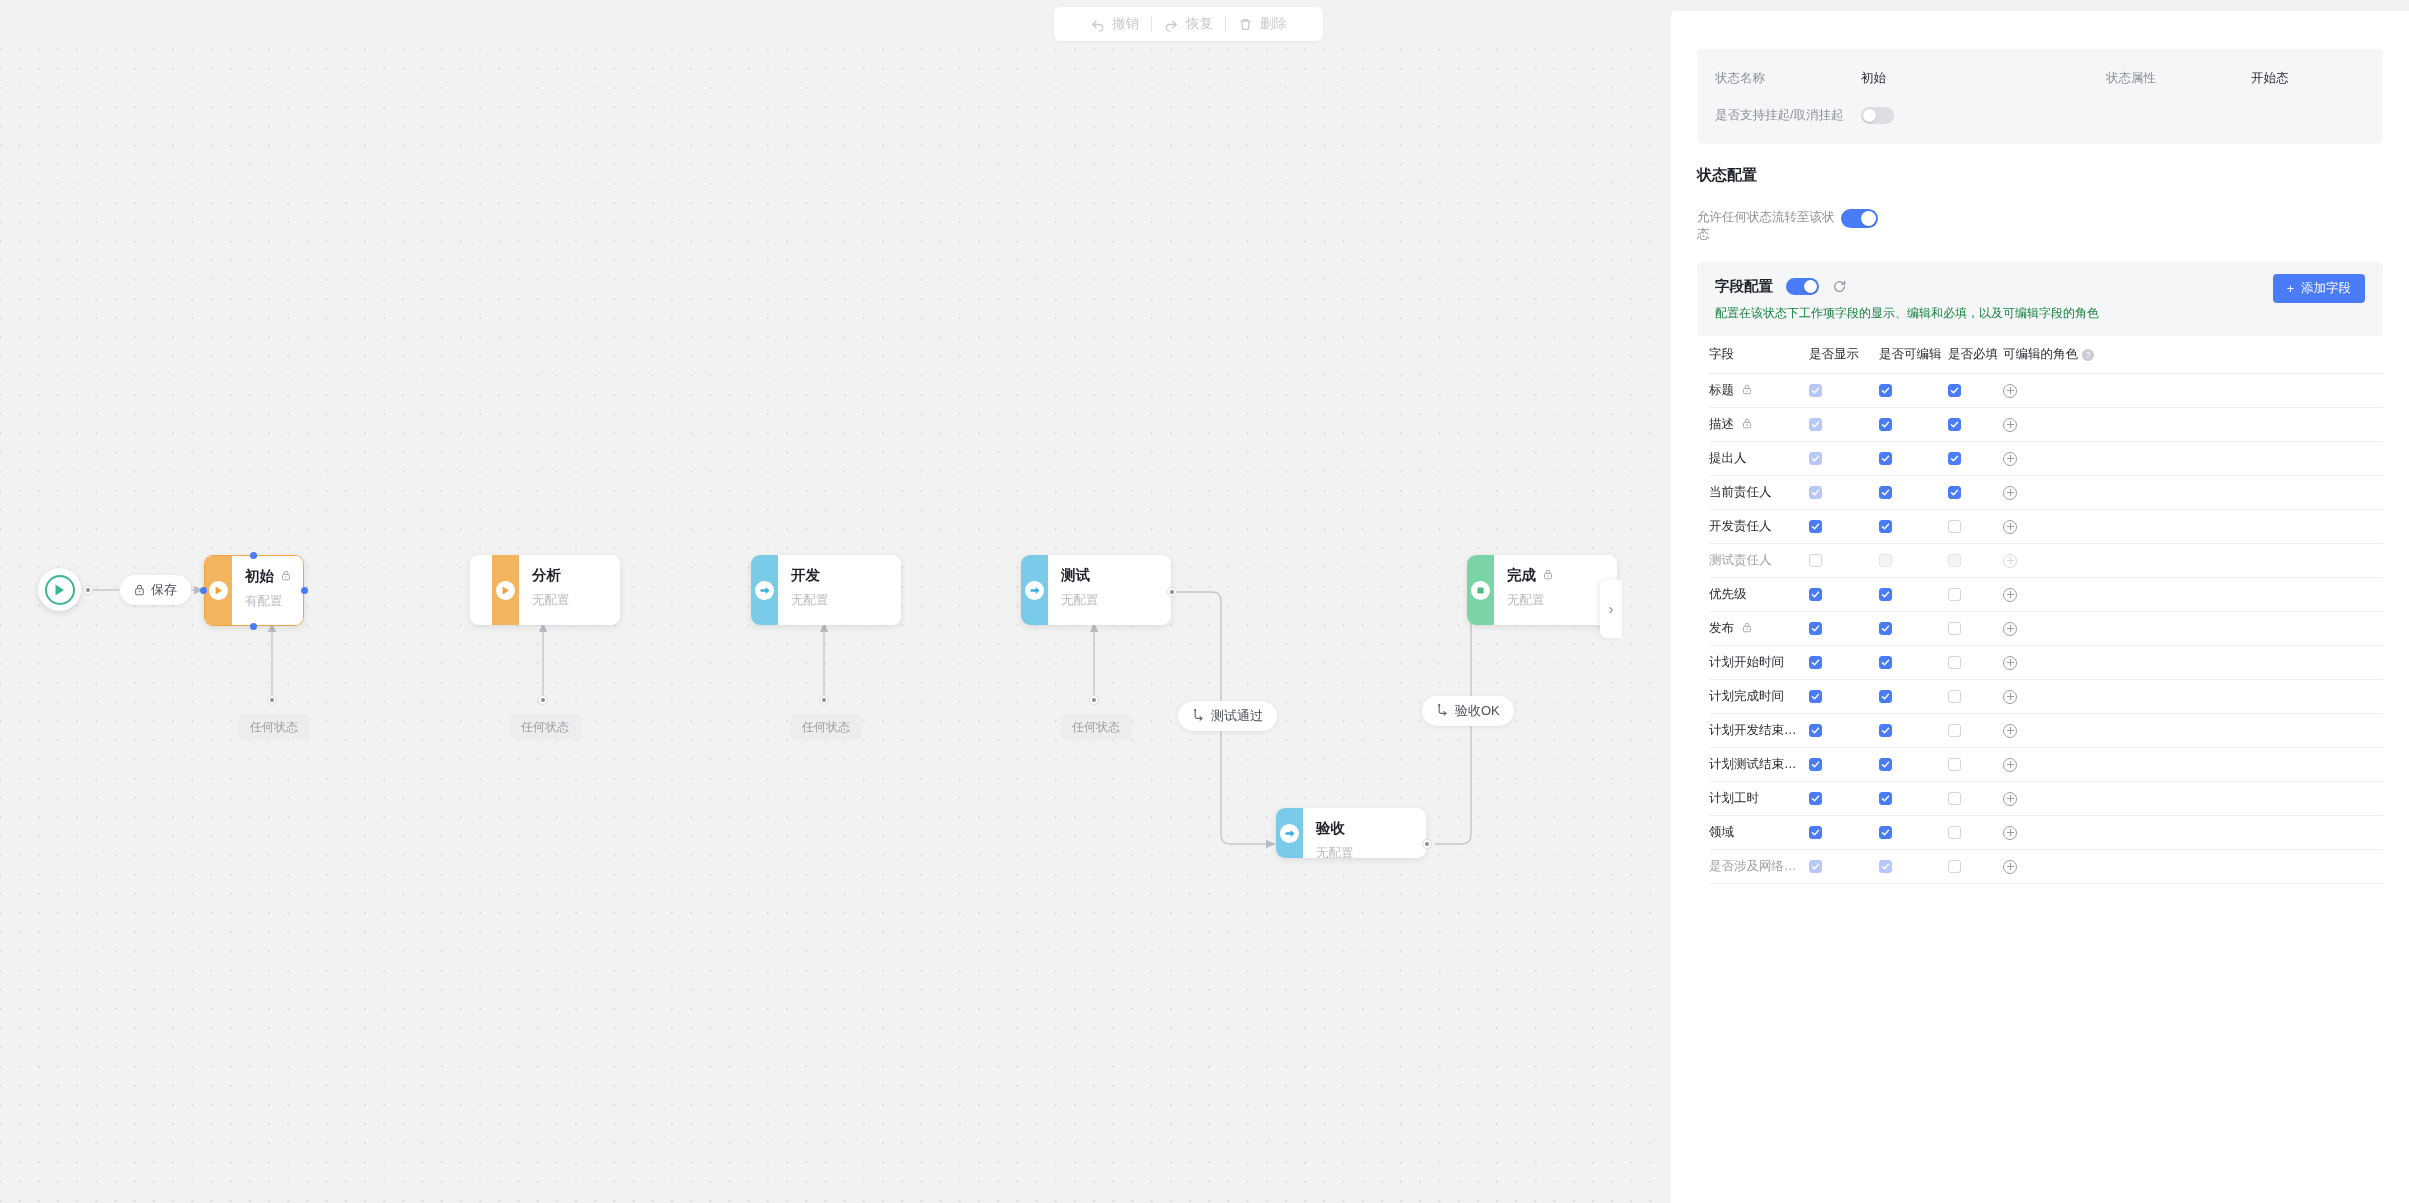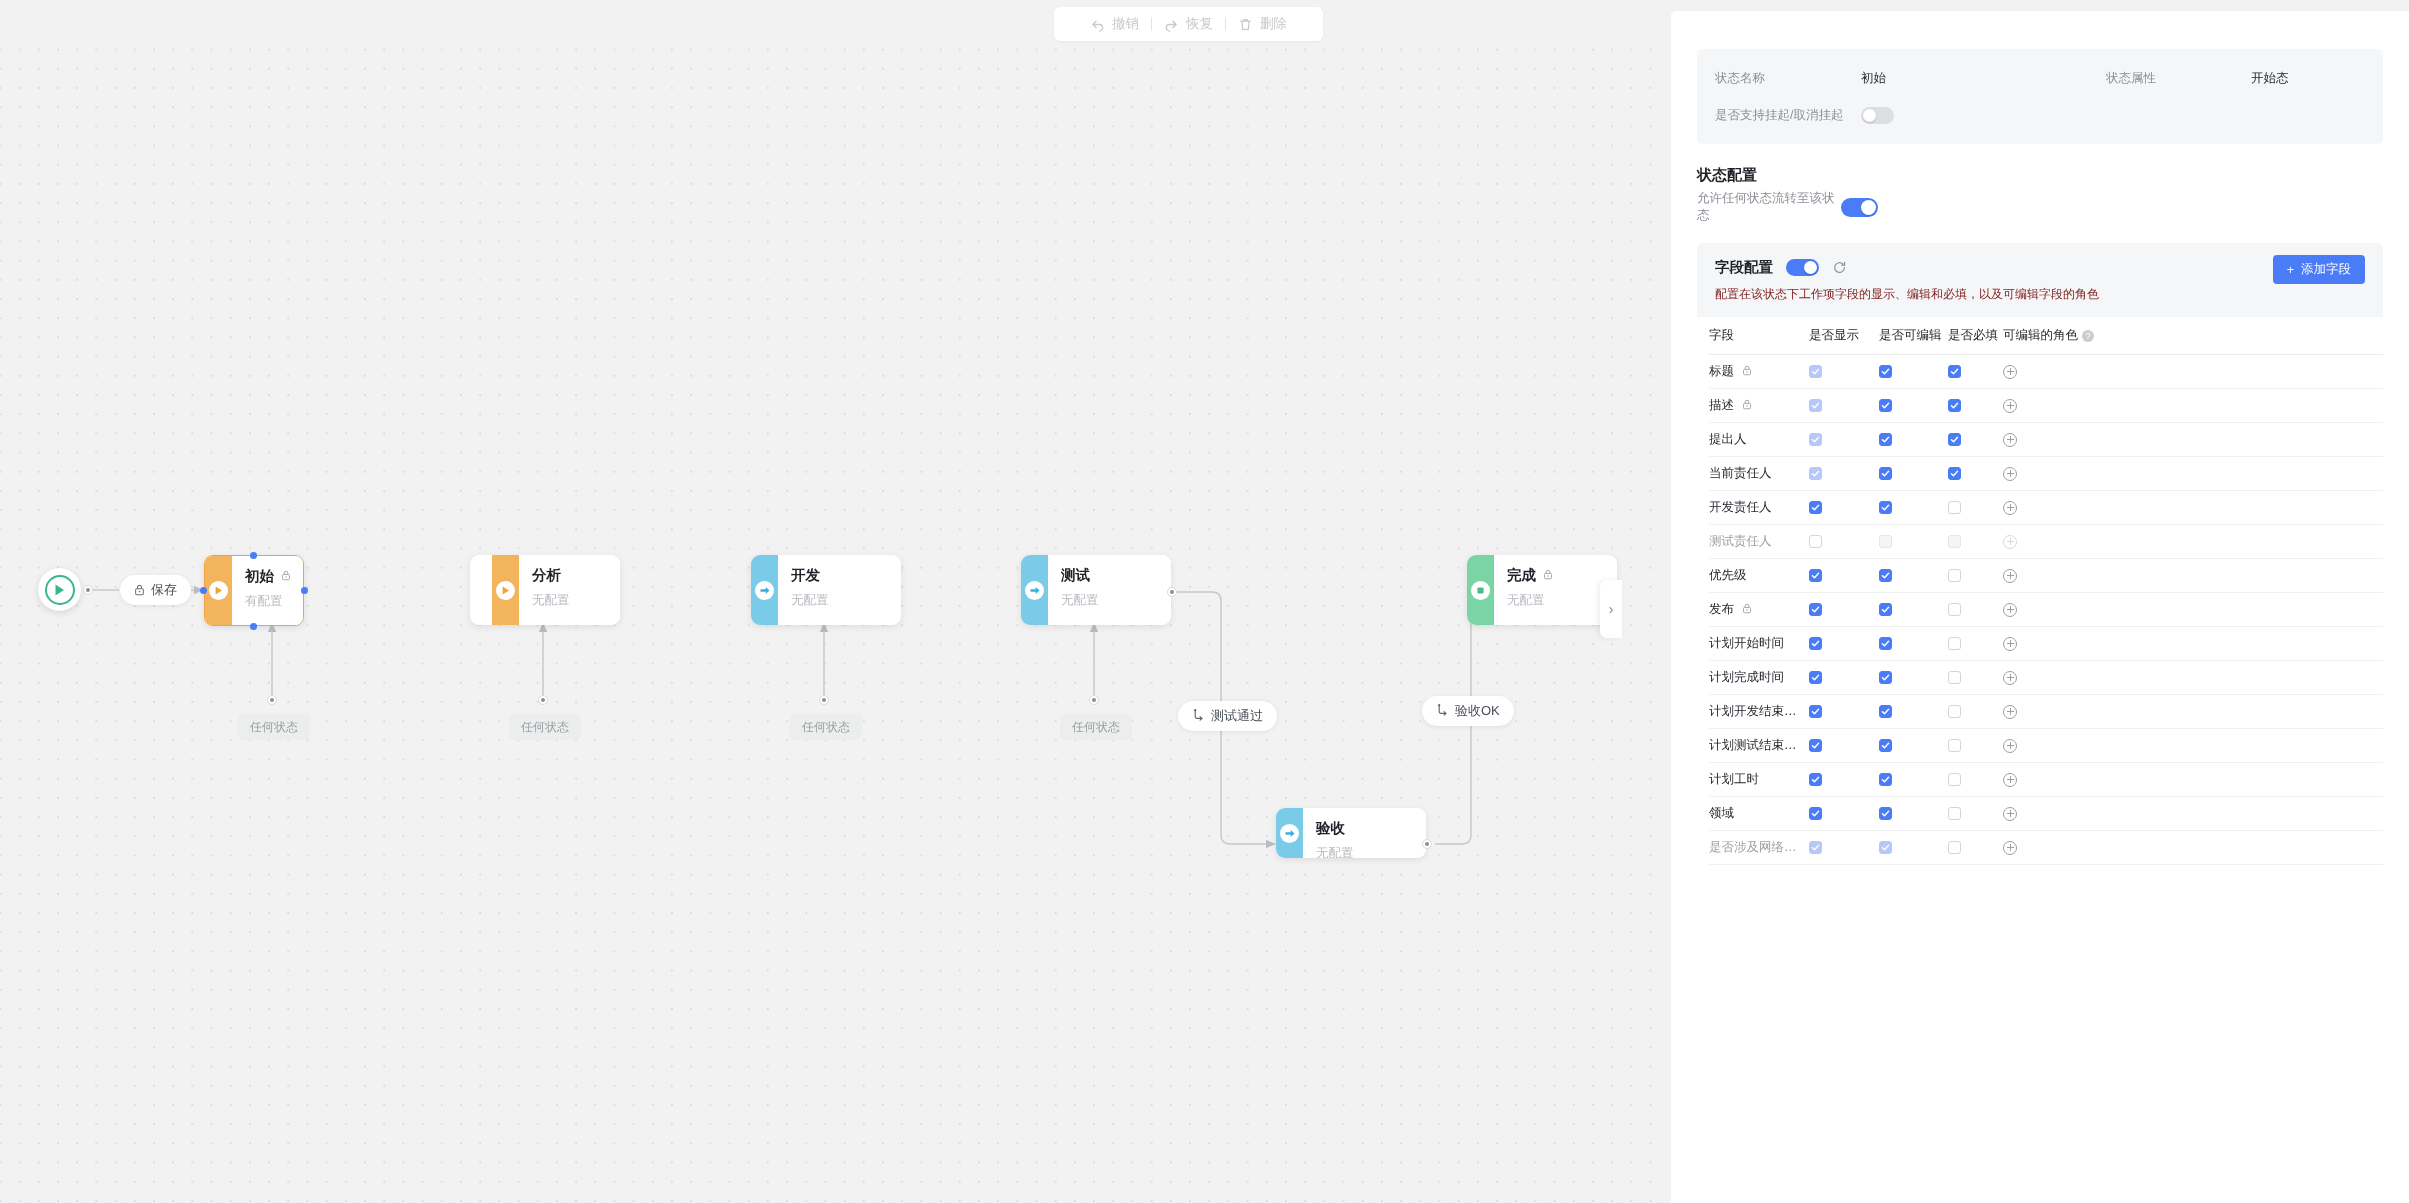--- a/index.html
+++ b/index.html
@@ -162,32 +162,32 @@
     box-shadow: 0 1px 2px rgba(0,0,0,0.18);
   }
   .toggle.on { background: #4a7cf7; }
   .toggle.on::after { left: 18px; }
   .toggle.lg { width: 37px; height: 19px; border-radius: 10px; flex: 0 0 37px; }
   .toggle.lg::after { width: 15px; height: 15px; }
   .toggle.lg.on::after { left: 20px; }
 
   #sec-state-config { padding: 22px 26px 0 26px; }
   #allow-row {
-    margin-top: 5px; display: flex; align-items: center;
+    margin-top: 24px; display: flex; 
   }
   #allow-label { font-size: 12.5px; color: #8b8f96; width: 144px; }
 
   #field-config-card {
     margin-top: 19px; background: #f5f6f7; border-radius: 5px 5px 0 0;
     padding: 15px 18px 14px 18px; position: relative;
   }
   #fc-head { display:flex; align-items:center; gap: 13px; }
   #fc-title { font-size: 14.5px; font-weight: bold; color:#1f2329; }
   #fc-refresh { color:#8b8f96; width:15px; height:15px; display:block; }
-  #fc-desc { margin-top: 9px; font-size: 12px; color:#7f1d1d; }
+  #fc-desc { margin-top: 9px; font-size: 12px; color:#15803d; }
   #add-field-btn {
     position: absolute; right: 18px; top: 12px;
     height: 29px; padding: 0 14px; border-radius: 4px;
     background: #4a7cf7; color:#fff; font-size: 12.5px;
     display:flex; align-items:center; gap: 7px; cursor: pointer;
   }
 
   
   #fieldtable { width: 100%; background: #fff; }
   .ft-row {

